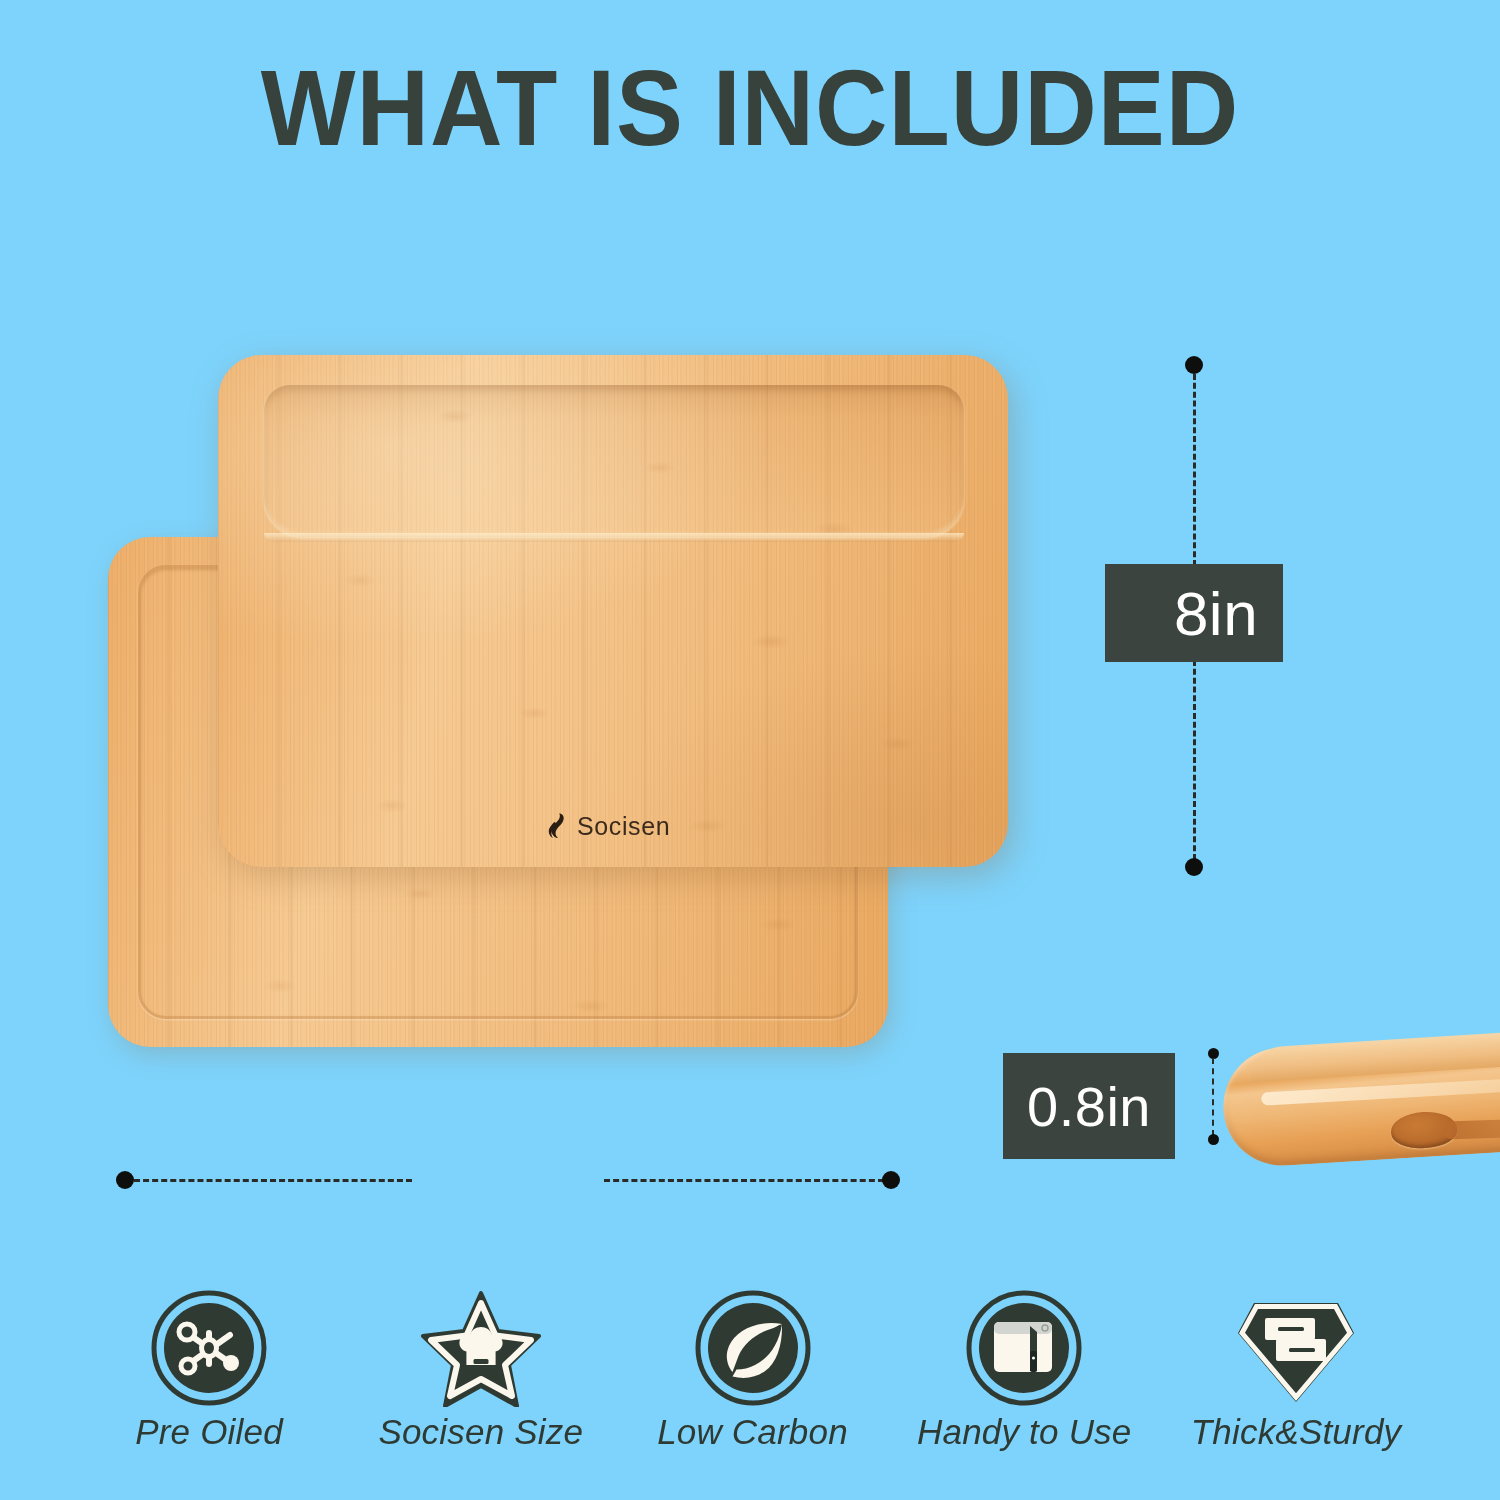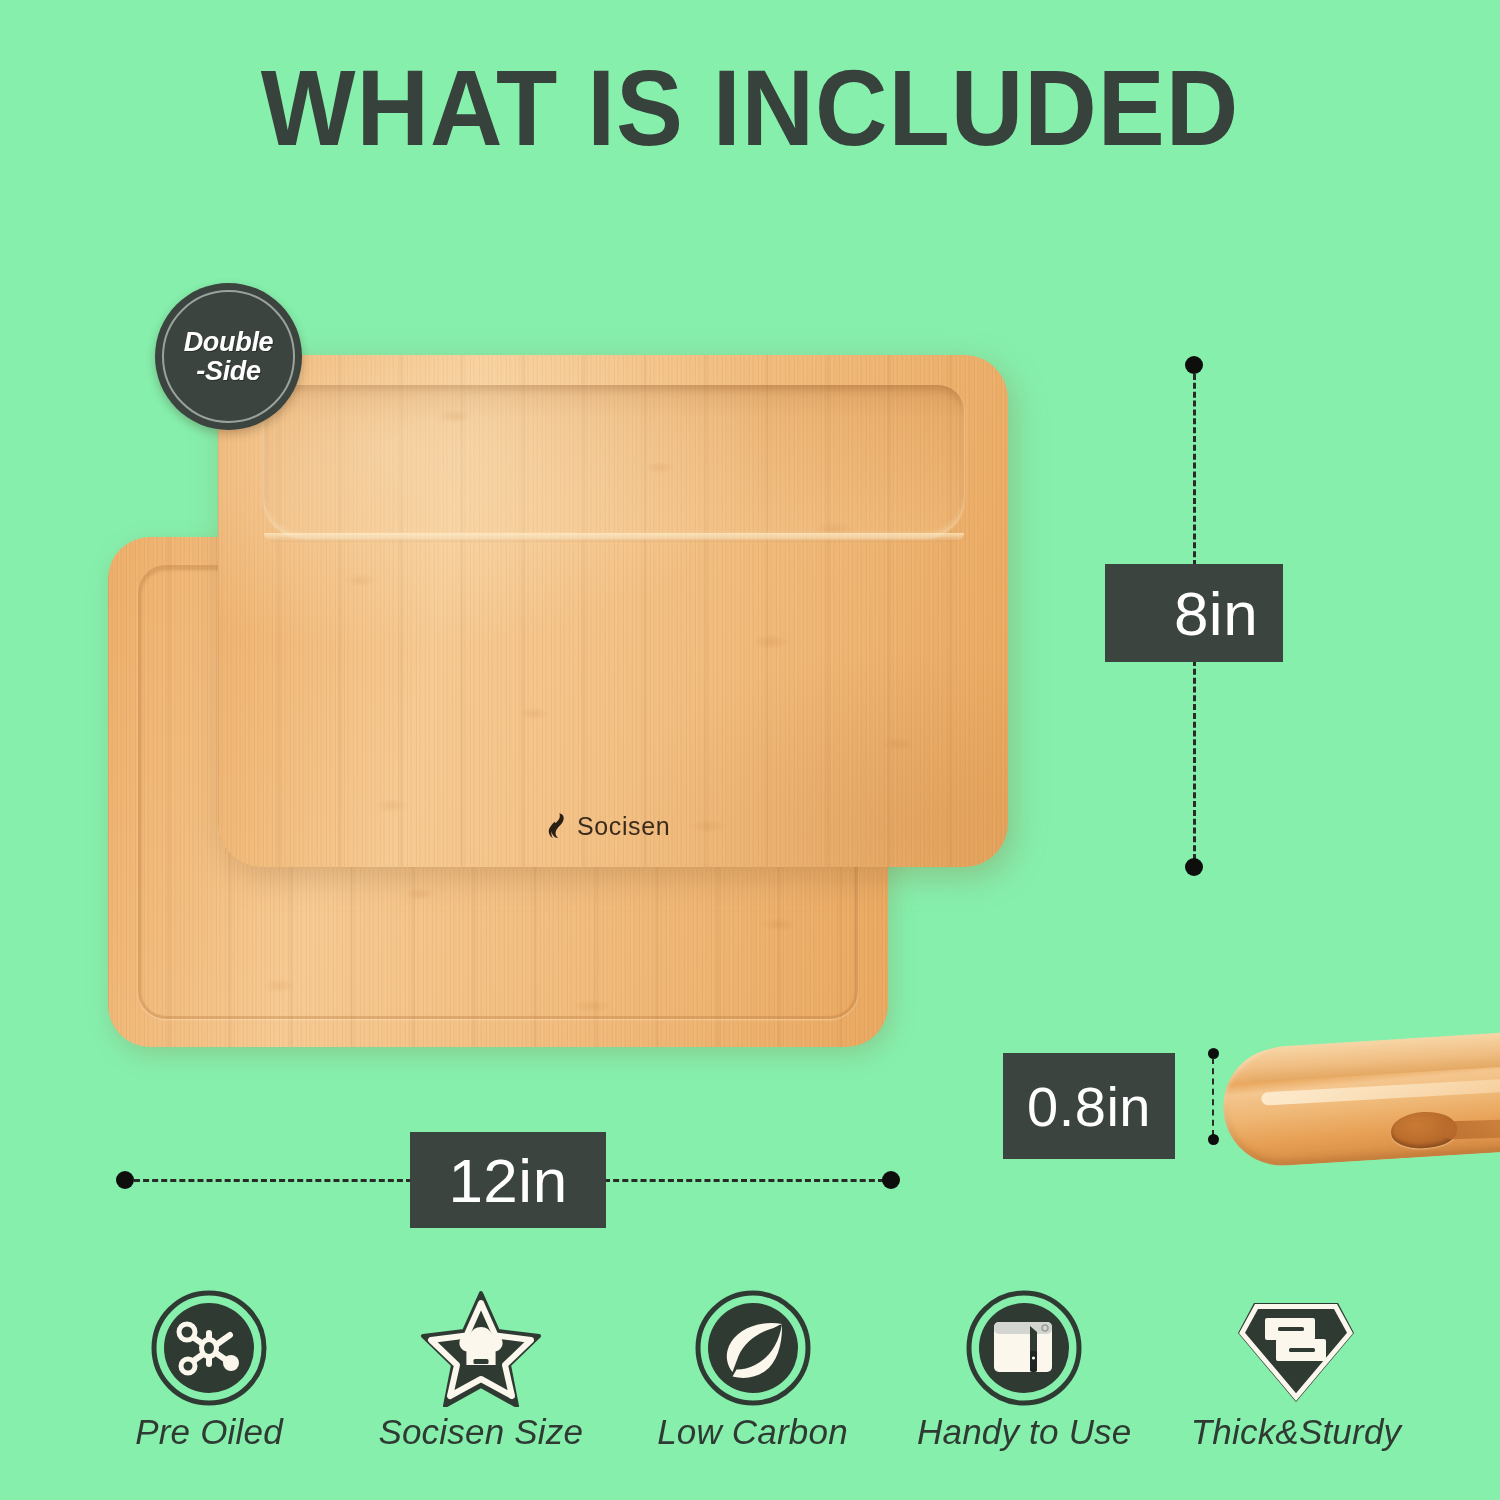--- a/index.html
+++ b/index.html
@@ -14,21 +14,21 @@
   body {
     background: #FBF7ED;
     font-family: "Liberation Sans", sans-serif;
     position: relative;
   }
 
   #stage {
     position: relative;
     width: 1500px;
     height: 1500px;
-    background: #86efac;
+    background: #7dd3fc;
     overflow: hidden;
   }
 
   
   .title {
     position: absolute;
     top: 54px;
     left: 0;
     width: 1500px;
     text-align: center;
@@ -359,36 +359,29 @@
   </div>
 
   <div class="brand">
     <svg class="brand-mark" viewBox="0 0 22 28">
       <path d="M13.4 1.2c1.1 3.3.2 5.4-1.6 7.6-1.9 2.3-4.4 4.3-5.6 7.2-1.3 3.2-.3 6.9 2.5 8.9 1 .7 2.2 1.1 3.4 1.2-2.3-1.8-3.1-4.4-2.2-7 .8-2.3 2.6-4 4.3-5.8 1.9-2 3.5-4.3 3.5-7.2 0-2.4-1.4-4.3-4.3-4.9z" fill="#2B1E14"></path>
       <path d="M8.2 9.9C6.5 12 4.2 14 3.2 16.7c-1.3 3.6.4 7.6 3.8 9.3-1.8-2.2-2.1-4.8-.9-7.3.9-1.9 2.4-3.4 3.6-5.1 1.1-1.5 1.3-2.7-1.5-3.7z" fill="#2B1E14"></path>
     </svg>
     <span class="brand-name">Socisen</span>
   </div>
 
-  <div class="badge-double">
-    <div class="txt">
-      <div>Double</div>
-      <div>-Side</div>
-    </div>
-  </div>
 
   <div class="dot" style="left:1185px; top:356px;"></div>
   <div class="dash-v" style="left:1193px; top:374px; height:192px;"></div>
   <div class="dim-label" id="dim-8in">8in</div>
   <div class="dash-v" style="left:1193px; top:660px; height:200px;"></div>
   <div class="dot" style="left:1185px; top:858px;"></div>
 
   <div class="dot" style="left:116px; top:1171px;"></div>
   <div class="dash-h" style="left:134px; top:1179px; width:278px;"></div>
-  <div class="dim-label" id="dim-12in">12in</div>
   <div class="dash-h" style="left:604px; top:1179px; width:280px;"></div>
   <div class="dot" style="left:882px; top:1171px;"></div>
 
   <div class="dim-label" id="dim-08in">0.8in</div>
   <div class="dot" style="left:1208px; top:1048px; width:11px; height:11px;"></div>
   <div class="dash-v" style="left:1212px; top:1058px; height:78px; border-left-width:2px;"></div>
   <div class="dot" style="left:1208px; top:1134px; width:11px; height:11px;"></div>
 
   <div class="edge-photo">
     <div class="edge-slab"></div>

